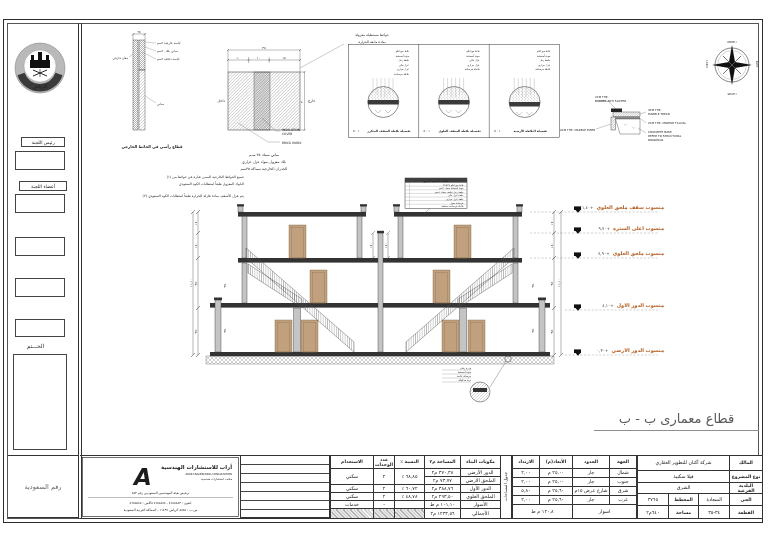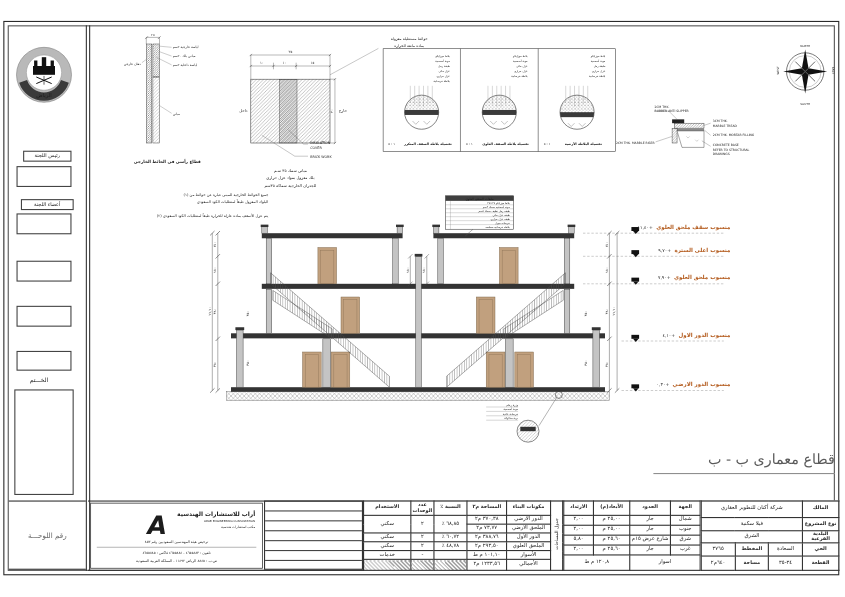--- a/index.html
+++ b/index.html
@@ -17,21 +17,21 @@
   .stamp-label { font-size:5.5px; color:#222; letter-spacing:1px; }
   .sheetno { border-top:0.8px solid #333; border-bottom:0.8px solid #333;
              display:flex; align-items:center; justify-content:center;
              font-size:6.5px; color:#666; letter-spacing:1.5px; }
   .vline { border-left:0.6px solid #333; }
   .hline { border-top:0.8px solid #333; }
   .lvl { position:absolute; left:584px; width:80px; direction:rtl;
          display:flex; gap:3px; align-items:baseline; }
   .lvl-label { font-size:5px; font-weight:bold; color:#b35a1c; white-space:nowrap; }
   .lvl-val { font-size:4.2px; color:#333; white-space:nowrap; }
-  .dtitle { font-size:13px; color:#5a5a5a; direction:rtl;
+  .dtitle { font-size:13px; color:#5a5a5a; text-align:center; direction:rtl;
             border-bottom:1px solid #8f8f8f; padding-bottom:14px; letter-spacing:1px; }
   table.tbl { position:absolute; border-collapse:collapse; table-layout:fixed;
               direction:rtl; background:#fff; }
   table.tbl td { border:0.6px solid #333; font-size:4.8px; text-align:center;
                  vertical-align:middle; padding:0; overflow:hidden; line-height:1.15; }
   table.tbl td.hdr { font-size:4.5px; font-weight:bold; }
   td.vertcell { width:11px; }
   .vtext { writing-mode:vertical-rl; transform:rotate(180deg); font-size:4.2px;
            white-space:nowrap; display:inline-block; }
   td.hx { background:repeating-linear-gradient(45deg,#fff 0 1.5px,#9a9a9a 1.5px 2.5px); }
@@ -76,21 +76,21 @@
   </div>
 <div class="abs sbox" style="left:15px;top:194px;width:50px;height:19px"></div>
 <div class="abs sbox" style="left:15px;top:237px;width:50px;height:19px"></div>
 <div class="abs sbox" style="left:15px;top:278px;width:50px;height:19px"></div>
 <div class="abs sbox" style="left:15px;top:319px;width:50px;height:18px"></div>
 
 <div class="abs stamp-label" style="left:27px;top:343px">الخـــتم</div>
 <div class="abs sbox" style="left:13px;top:354px;width:54px;height:96px"></div>
 
 <div class="abs sheetno" style="left:8px;top:455px;width:70px;height:63px">
-    <span>رقم اللوحـــة</span>
+    <span>رقم السعودية</span>
   </div>
 
 <svg style="left:112px;top:26px" width="100" height="148" viewBox="0 0 100 148">
   <defs>
     <pattern id="hd" width="2" height="2" patternUnits="userSpaceOnUse">
         <path d="M0 2L2 0" stroke="#444" stroke-width="0.4"></path>
       </pattern>
     <pattern id="hg" width="3" height="3" patternUnits="userSpaceOnUse">
         <path d="M0 3L3 0" stroke="#888" stroke-width="0.35"></path>
       </pattern>

